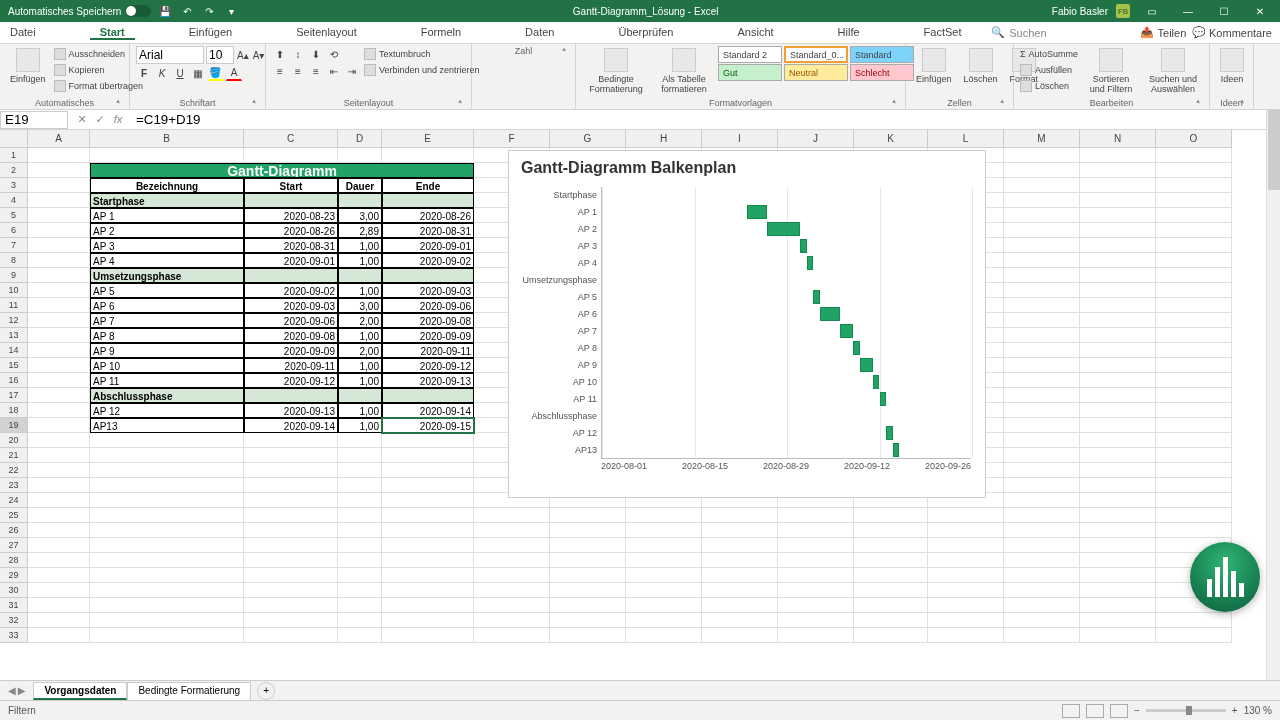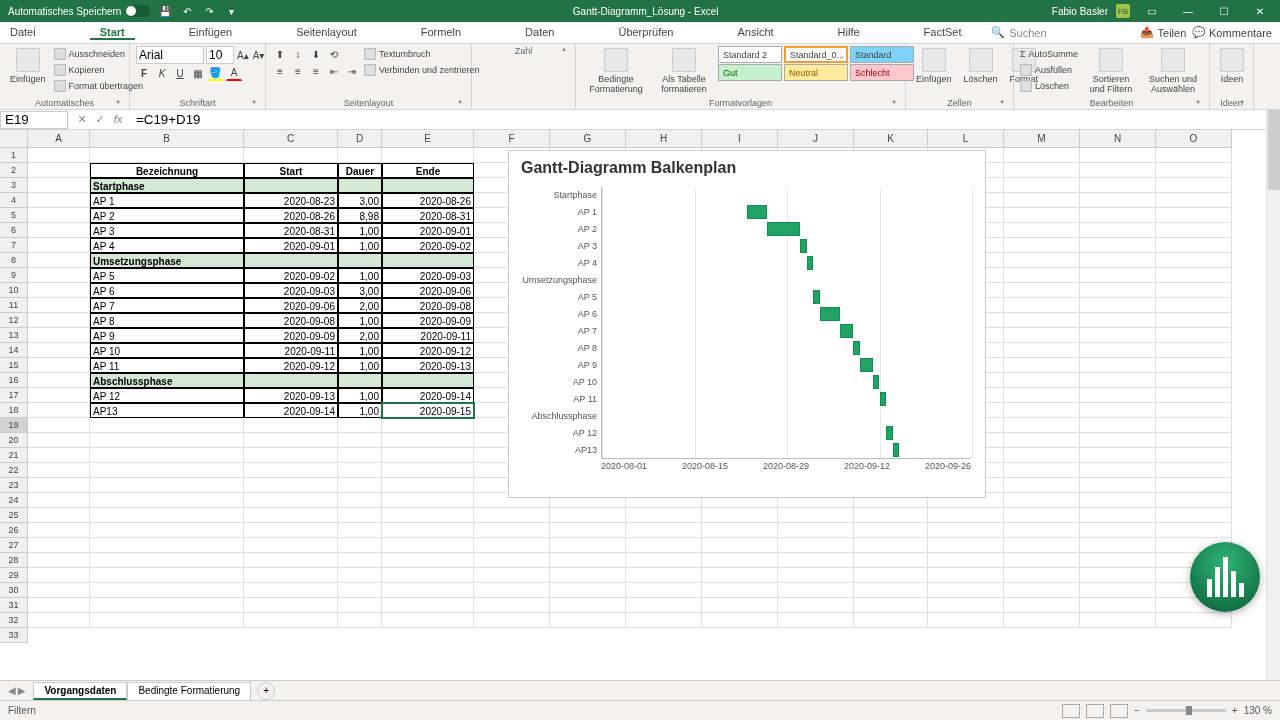--- a/index.html
+++ b/index.html
@@ -403,20 +403,34 @@
         <div class="cell " style="width: 76px;"></div>
         <div class="cell " style="width: 76px;"></div>
         <div class="cell " style="width: 74px;"></div>
         <div class="cell " style="width: 76px;"></div>
         <div class="cell " style="width: 76px;"></div>
         <div class="cell " style="width: 76px;"></div>
         <div class="cell " style="width: 76px;"></div>
       </div>
       <div class="cell-row">
         <div class="cell " style="width: 62px;"></div>
+        <div class="cell tbl-title tc" style="width: 384px; height: 15px;">Gantt-Diagramm</div>
+        <div class="cell " style="width: 76px;"></div>
+        <div class="cell " style="width: 76px;"></div>
+        <div class="cell " style="width: 76px;"></div>
+        <div class="cell " style="width: 76px;"></div>
+        <div class="cell " style="width: 76px;"></div>
+        <div class="cell " style="width: 74px;"></div>
+        <div class="cell " style="width: 76px;"></div>
+        <div class="cell " style="width: 76px;"></div>
+        <div class="cell " style="width: 76px;"></div>
+        <div class="cell " style="width: 76px;"></div>
+      </div>
+      <div class="cell-row">
+        <div class="cell " style="width: 62px;"></div>
         <div class="cell tbl-hdr tc" style="width: 154px;">Bezeichnung</div>
         <div class="cell tbl-hdr tc" style="width: 94px;">Start</div>
         <div class="cell tbl-hdr tc" style="width: 44px;">Dauer</div>
         <div class="cell tbl-hdr tc" style="width: 92px;">Ende</div>
         <div class="cell " style="width: 76px;"></div>
         <div class="cell " style="width: 76px;"></div>
         <div class="cell " style="width: 76px;"></div>
         <div class="cell " style="width: 76px;"></div>
         <div class="cell " style="width: 76px;"></div>
         <div class="cell " style="width: 74px;"></div>
@@ -456,21 +470,21 @@
         <div class="cell " style="width: 74px;"></div>
         <div class="cell " style="width: 76px;"></div>
         <div class="cell " style="width: 76px;"></div>
         <div class="cell " style="width: 76px;"></div>
         <div class="cell " style="width: 76px;"></div>
       </div>
       <div class="cell-row">
         <div class="cell " style="width: 62px;"></div>
         <div class="cell tbl-cell tl" style="width: 154px;">AP 2</div>
         <div class="cell tbl-cell tr" style="width: 94px;">2020-08-26</div>
-        <div class="cell tbl-cell tr" style="width: 44px;">8,98</div>
+        <div class="cell tbl-cell tr" style="width: 44px;">2,89</div>
         <div class="cell tbl-cell tr" style="width: 92px;">2020-08-31</div>
         <div class="cell " style="width: 76px;"></div>
         <div class="cell " style="width: 76px;"></div>
         <div class="cell " style="width: 76px;"></div>
         <div class="cell " style="width: 76px;"></div>
         <div class="cell " style="width: 76px;"></div>
         <div class="cell " style="width: 74px;"></div>
         <div class="cell " style="width: 76px;"></div>
         <div class="cell " style="width: 76px;"></div>
         <div class="cell " style="width: 76px;"></div>

